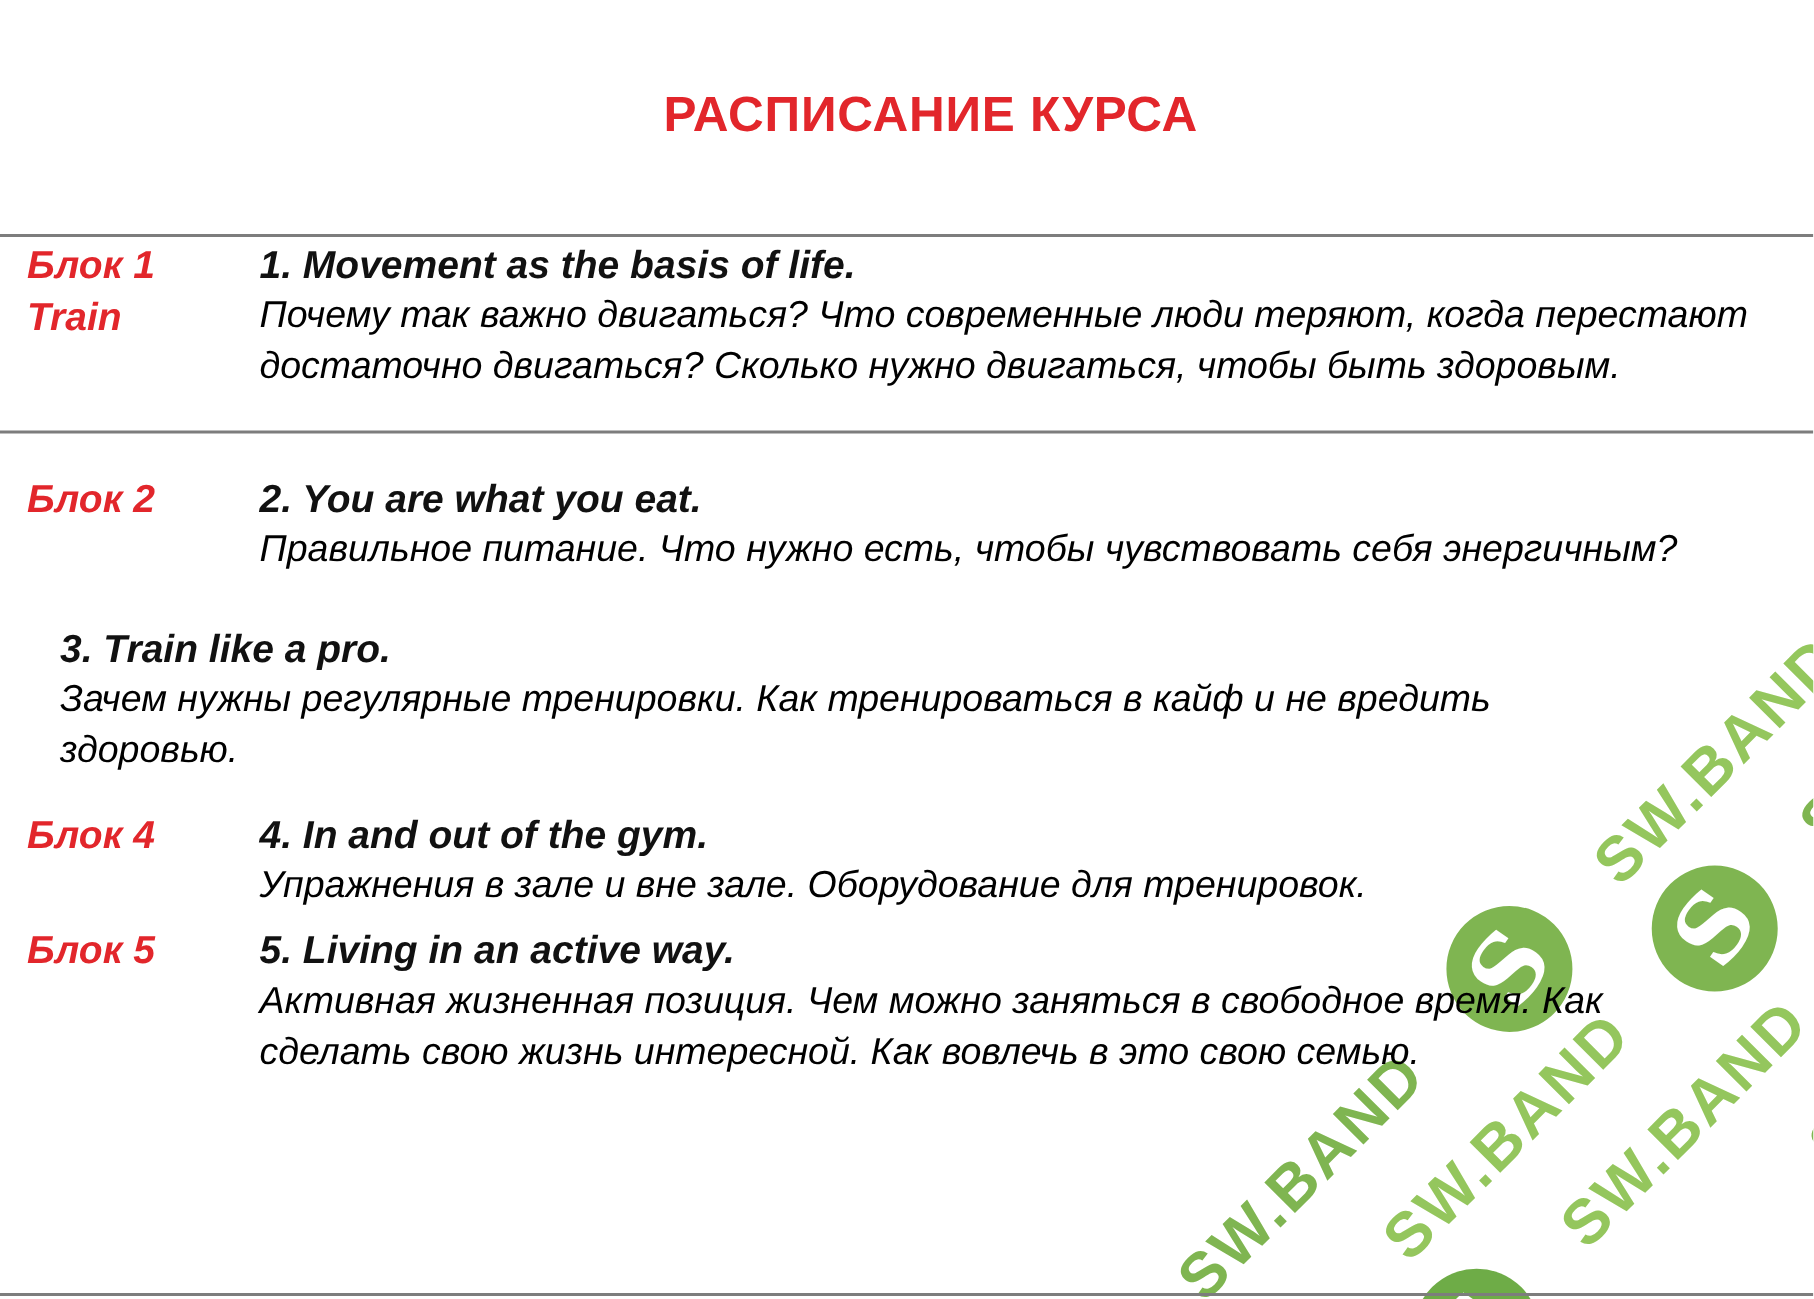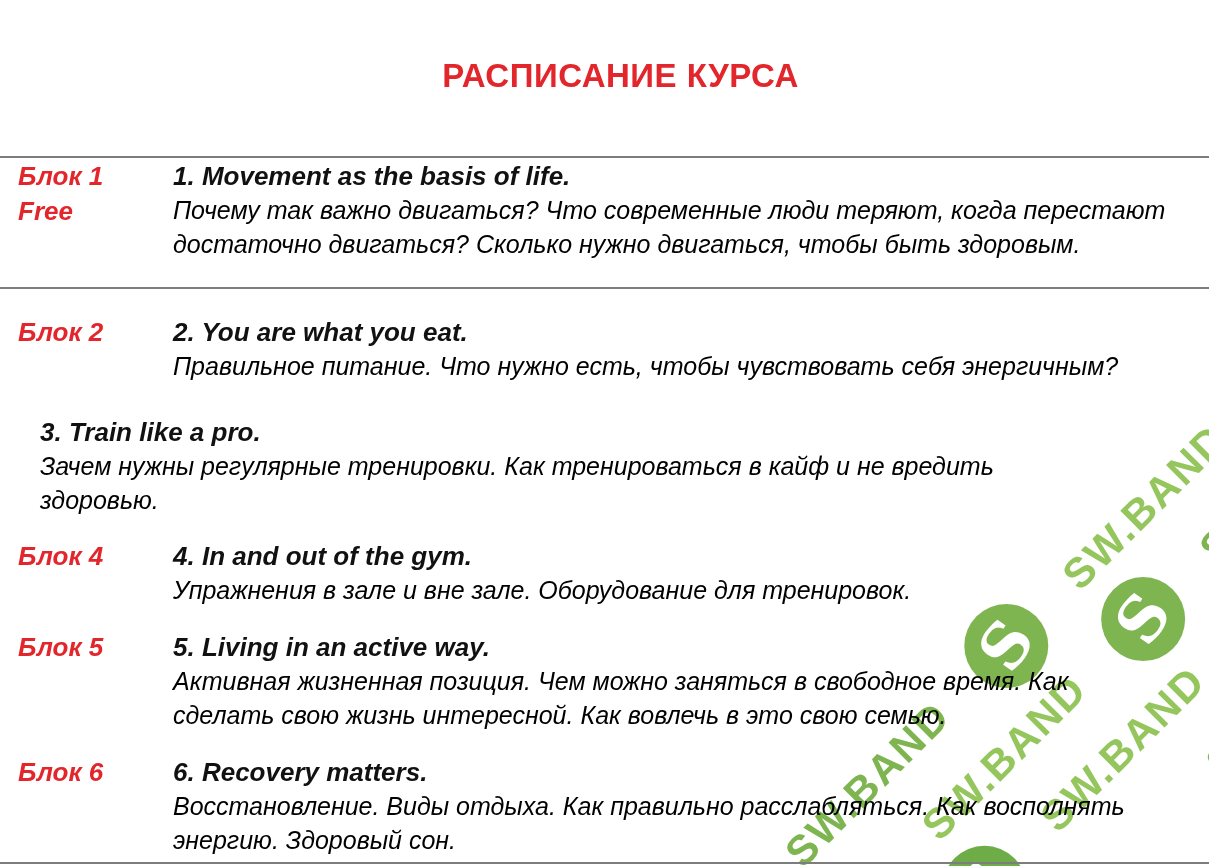--- a/index.html
+++ b/index.html
@@ -105,21 +105,21 @@
 
   <div class="content">
 
     <div class="doc-title" style="color:#e2262b">РАСПИСАНИЕ КУРСА</div>
 
     <div class="divider" style="top:156px"></div>
 
     <div class="block" style="top:159px">
       <div class="block-label-col">
         <div class="block-label" style="color:#e2262b">Блок 1</div>
-        <div class="block-sublabel" style="color:#e2262b">Free</div>
+        <div class="block-sublabel" style="color:#e2262b">Train</div>
       </div>
       <div class="block-body">
         <div class="block-heading">1. Movement as the basis of life.</div>
         <div class="block-desc">Почему так важно двигаться? Что современные люди теряют, когда перестают
 достаточно двигаться? Сколько нужно двигаться, чтобы быть здоровым.</div>
       </div>
     </div>
 
     <div class="divider" style="top:287px"></div>
 
@@ -144,38 +144,28 @@
     <div class="block" style="top:539px">
       <div class="block-label-col">
         <div class="block-label" style="color:#e2262b">Блок 4</div>
       </div>
       <div class="block-body">
         <div class="block-heading">4. In and out of the gym.</div>
         <div class="block-desc">Упражнения в зале и вне зале. Оборудование для тренировок.</div>
       </div>
     </div>
 
-    <div class="block" style="top:630px">
+    <div class="block" style="top:616px">
       <div class="block-label-col">
         <div class="block-label" style="color:#e2262b">Блок 5</div>
       </div>
       <div class="block-body">
         <div class="block-heading">5. Living in an active way.</div>
         <div class="block-desc">Активная жизненная позиция. Чем можно заняться в свободное время. Как
 сделать свою жизнь интересной. Как вовлечь в это свою семью.</div>
       </div>
     </div>
 
-    <div class="block" style="top:755px">
-      <div class="block-label-col">
-        <div class="block-label" style="color:#e2262b">Блок 6</div>
-      </div>
-      <div class="block-body">
-        <div class="block-heading">6. Recovery matters.</div>
-        <div class="block-desc">Восстановление. Виды отдыха. Как правильно расслабляться. Как восполнять
-энергию. Здоровый сон.</div>
-      </div>
-    </div>
 
     <div class="divider" style="top:862px"></div>
 
   </div>
 </div>
 
 </body></html>

